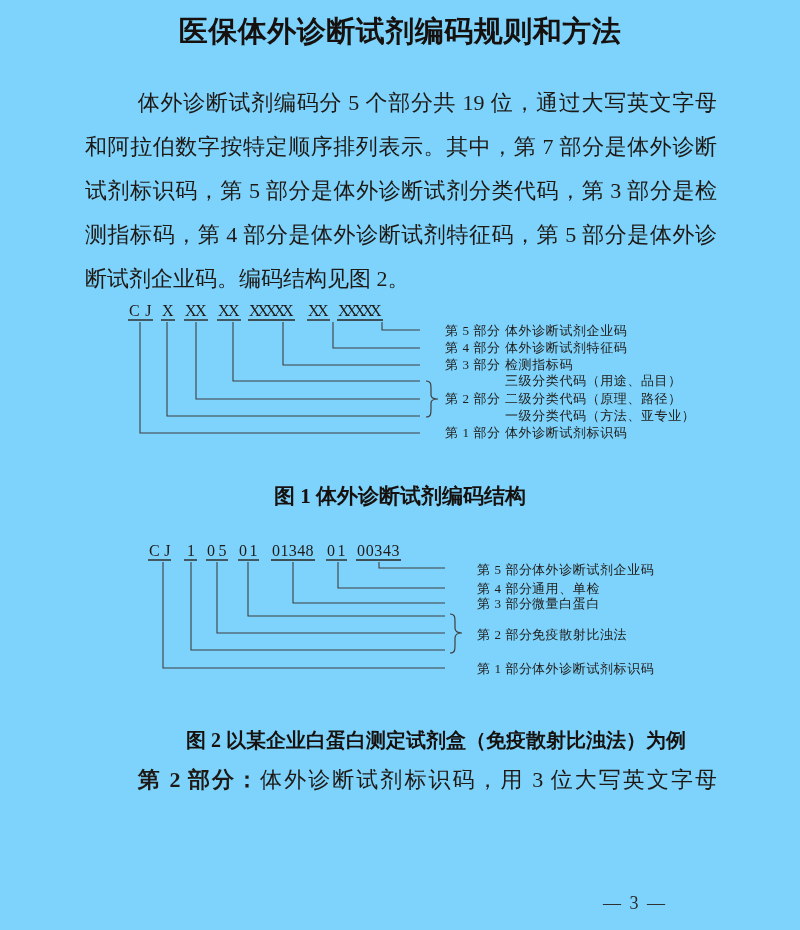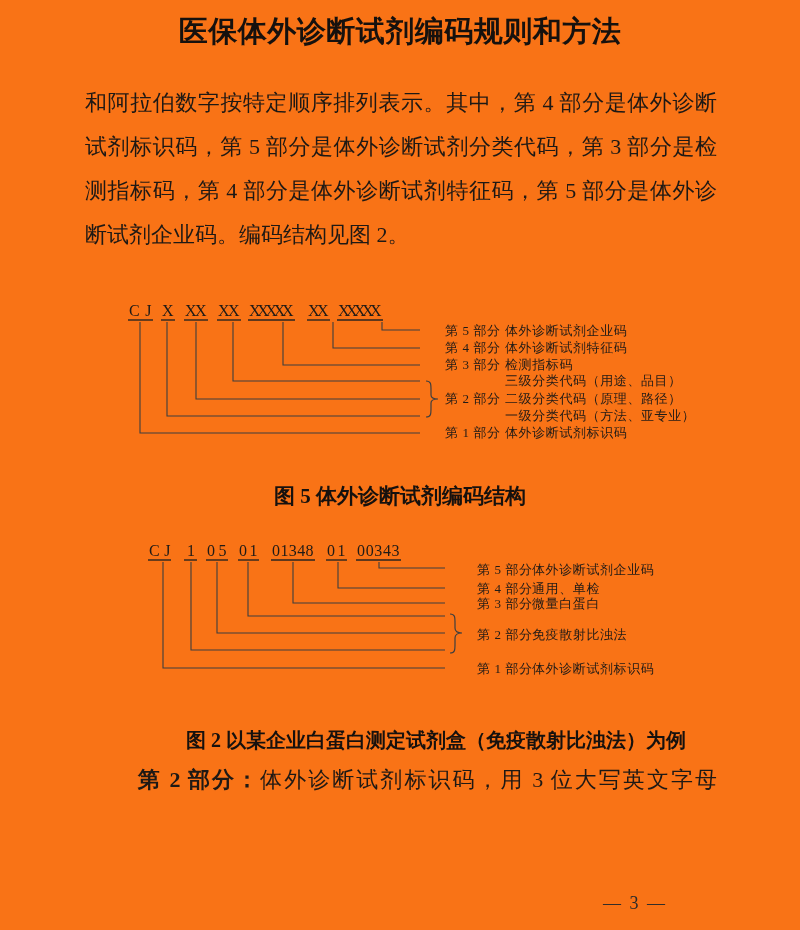--- a/index.html
+++ b/index.html
@@ -1,19 +1,19 @@
 <!DOCTYPE html>
 <html lang="zh"><head>
 <meta charset="utf-8">
 <style>
   html,body{margin:0;padding:0;background:#ffffff;}
   .page{
     position:relative;
     width:800px;height:930px;
-    background:#f97316;
+    background:#7dd3fc;
     overflow:hidden;
     font-family:"Liberation Serif","DejaVu Serif",serif;
     color:#1e1915;
   }
   .doc-title{
     position:absolute;top:12px;left:0;width:800px;
     margin:0;
     font-size:29px;line-height:38px;font-weight:700;
     text-align:center;letter-spacing:0.5px;
     color:#16110e;
@@ -54,21 +54,22 @@
   }
 </style>
 </head>
 <body>
 
 <div class="page">
 
   <h1 class="doc-title">医保体外诊断试剂编码规则和方法</h1>
 
   <div class="para" style="top:81px;">
-    <div class="bline fill">和阿拉伯数字按特定顺序排列表示。其中，第 4 部分是体外诊断</div>
+    <div class="bline fill indent">体外诊断试剂编码分 5 个部分共 19 位，通过大写英文字母</div>
+    <div class="bline fill">和阿拉伯数字按特定顺序排列表示。其中，第 7 部分是体外诊断</div>
     <div class="bline fill">试剂标识码，第 5 部分是体外诊断试剂分类代码，第 3 部分是检</div>
     <div class="bline fill">测指标码，第 4 部分是体外诊断试剂特征码，第 5 部分是体外诊</div>
     <div class="bline">断试剂企业码。编码结构见图 2。</div>
   </div>
 
   <svg class="fig" style="left:105px;top:293px;" width="655" height="162" viewBox="105 293 655 162">
 
     <text class="code-text" x="129" y="316" textLength="23">CJ</text>
     <text class="code-text" x="162" y="316" textLength="12">X</text>
     <text class="code-text" x="185" y="316" textLength="22">XX</text>
@@ -106,21 +107,21 @@
     <text class="lbl" x="445" y="369">第 3 部分</text>
     <text class="lbl" x="505" y="369">检测指标码</text>
     <text class="lbl" x="505" y="385">三级分类代码（用途、品目）</text>
     <text class="lbl" x="445" y="403">第 2 部分</text>
     <text class="lbl" x="505" y="403">二级分类代码（原理、路径）</text>
     <text class="lbl" x="505" y="420">一级分类代码（方法、亚专业）</text>
     <text class="lbl" x="445" y="437">第 1 部分</text>
     <text class="lbl" x="505" y="437">体外诊断试剂标识码</text>
   </svg>
 
-  <div class="fig-caption-center" style="top:481px;">图 5 体外诊断试剂编码结构</div>
+  <div class="fig-caption-center" style="top:481px;">图 1 体外诊断试剂编码结构</div>
 
   <svg class="fig" style="left:105px;top:535px;" width="655" height="150" viewBox="105 535 655 150">
 
     <text class="code-text" x="149" y="556" textLength="22">CJ</text>
     <text class="code-text" x="187" y="556" textLength="8">1</text>
     <text class="code-text" x="207" y="556" textLength="20">05</text>
     <text class="code-text" x="239" y="556" textLength="19">01</text>
     <text class="code-text" x="272" y="556" textLength="42">01348</text>
     <text class="code-text" x="327" y="556" textLength="19">01</text>
     <text class="code-text" x="357" y="556" textLength="43">00343</text>

